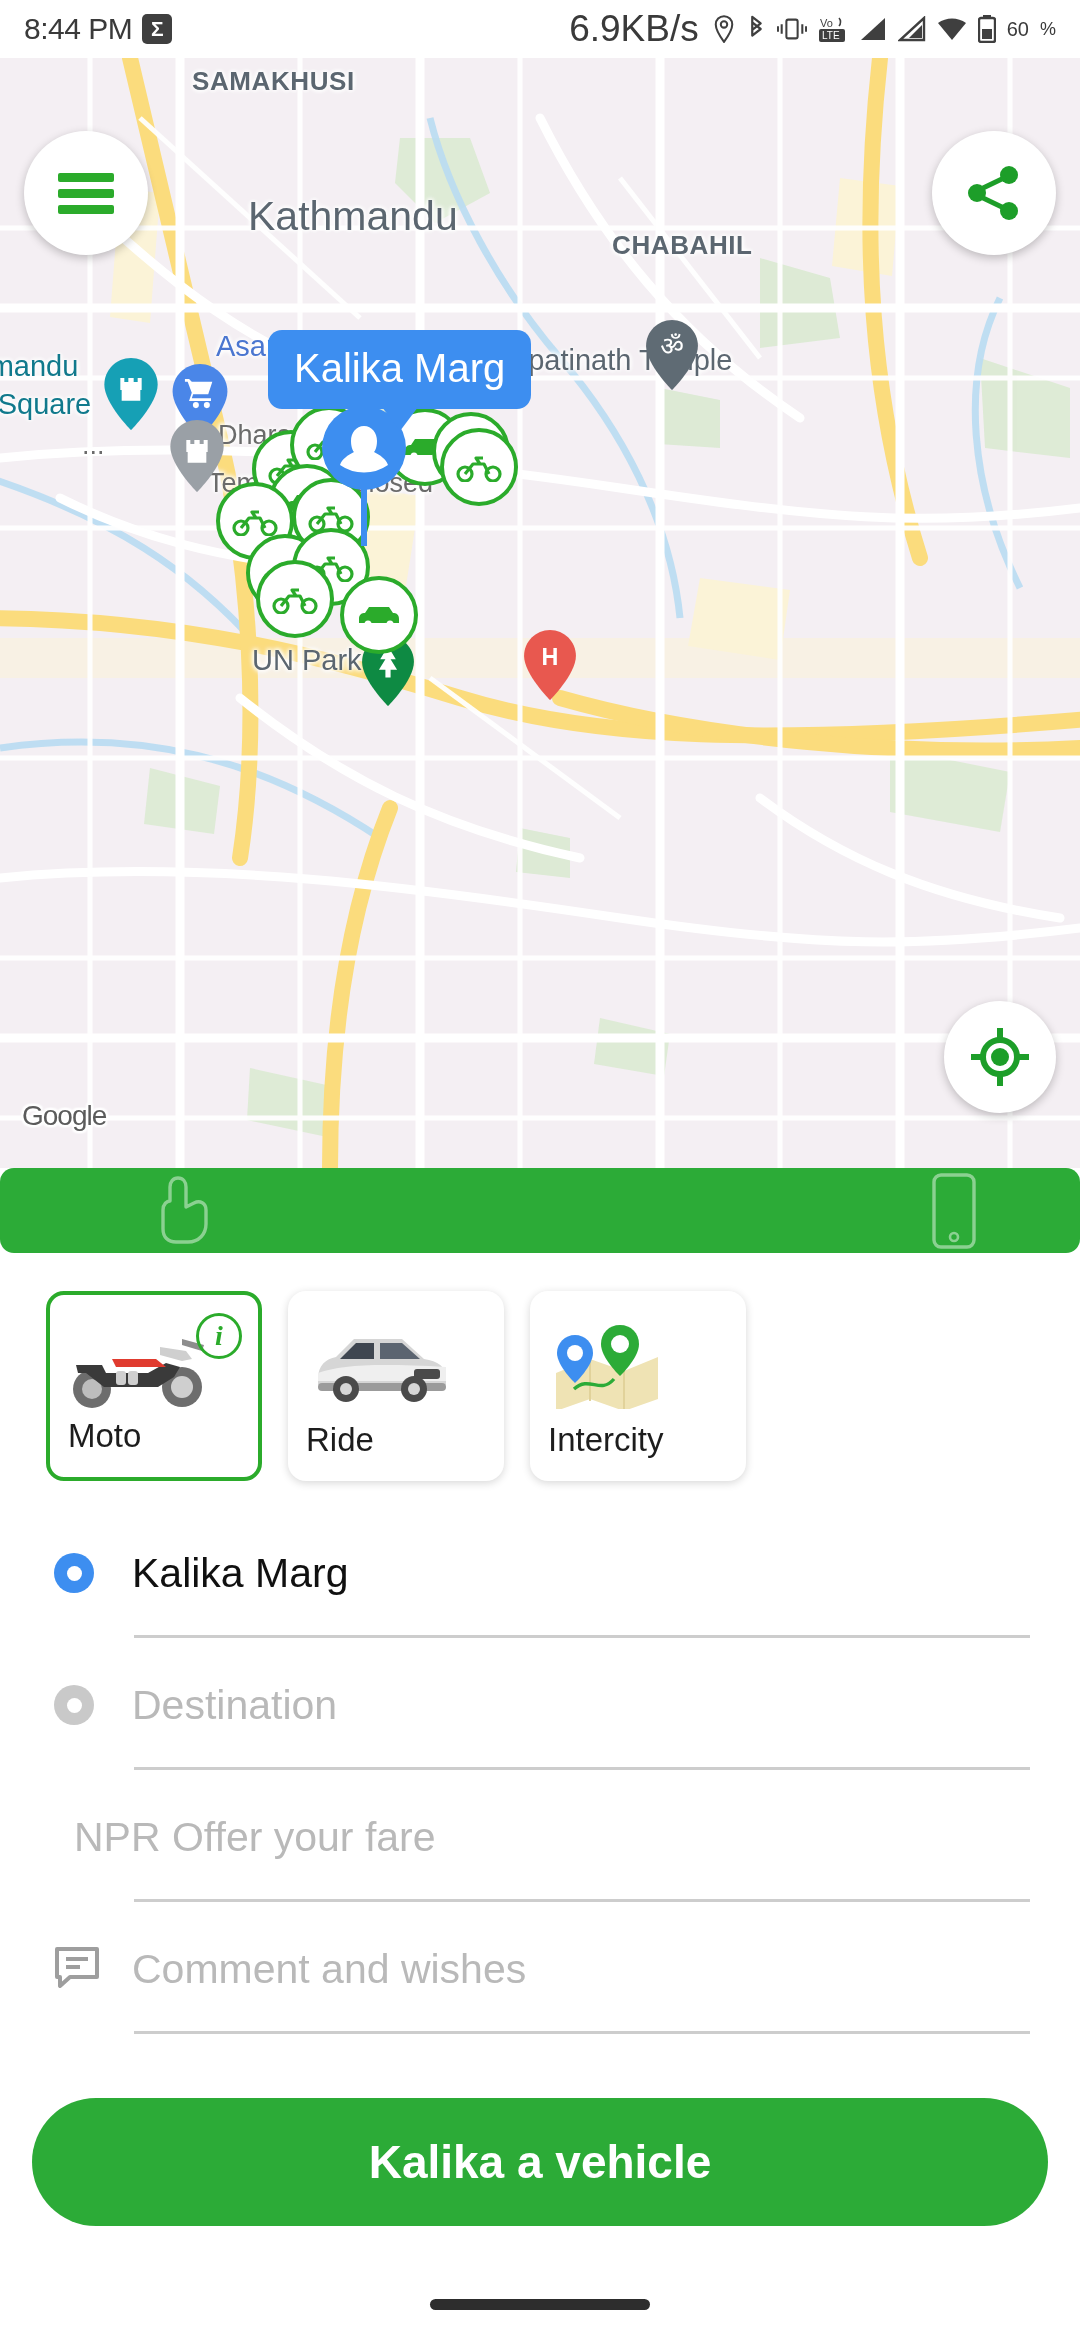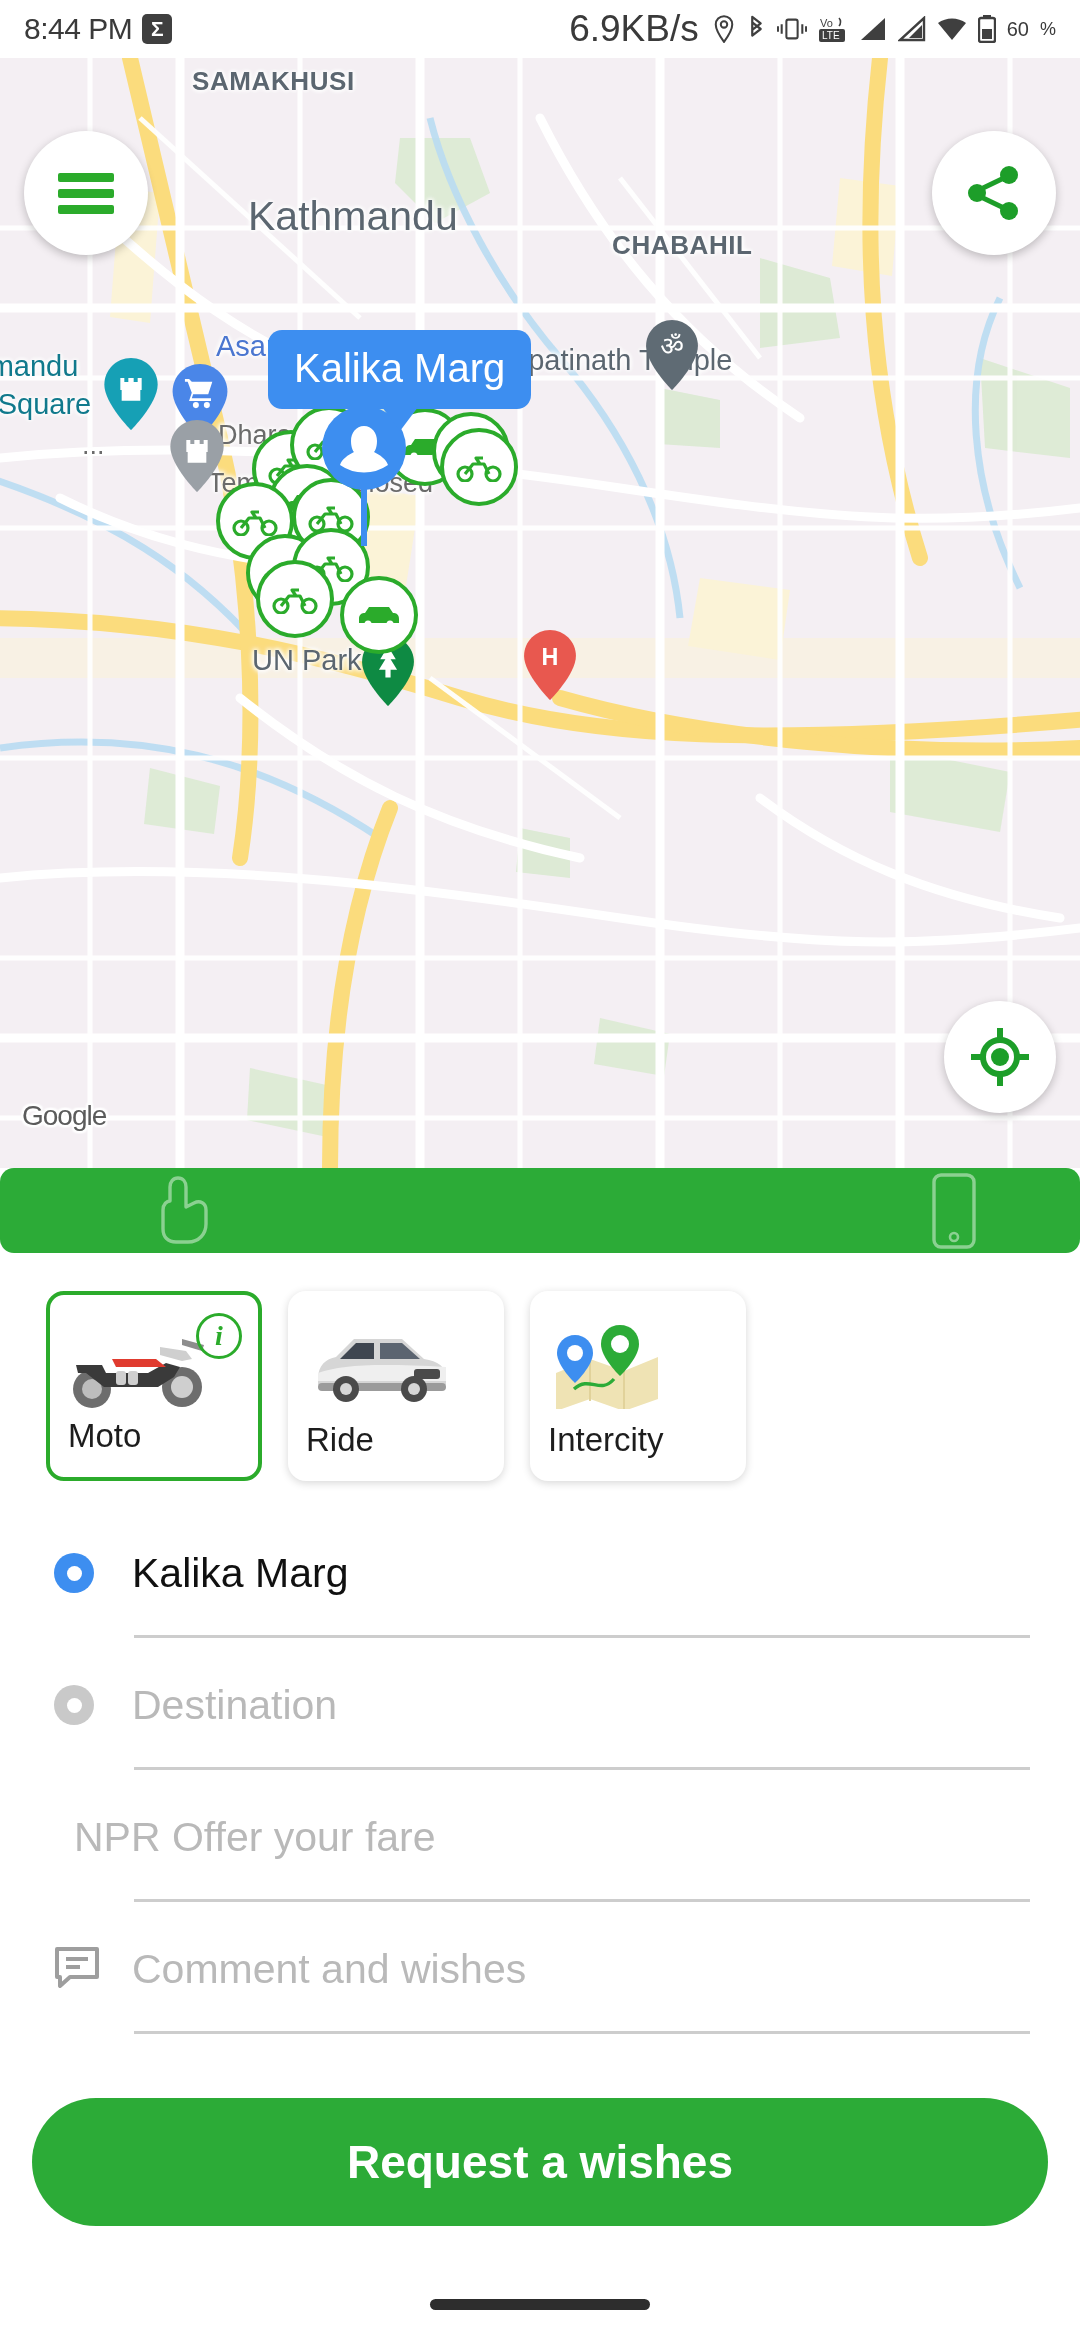--- a/index.html
+++ b/index.html
@@ -486,16 +486,16 @@
     <div class="ficon">
       <svg width="46" height="42" viewBox="0 0 46 42">
           <path d="M3 3h40v28H16l-10 9V31H3z" fill="none" stroke="#9e9e9e" stroke-width="4" stroke-linejoin="round"></path>
           <path d="M12 13h22M12 21h14" stroke="#9e9e9e" stroke-width="4"></path>
         </svg>
     </div>
     <div class="ftext ph">Comment and wishes</div>
   </div>
   <div class="fline" style="top:778px;"></div>
 
-  <button class="cta">Request a wishes</button>
+  <button class="cta">Kalika a vehicle</button>
 
   <div class="navpill"></div>
 </div>
 
 </body></html>

